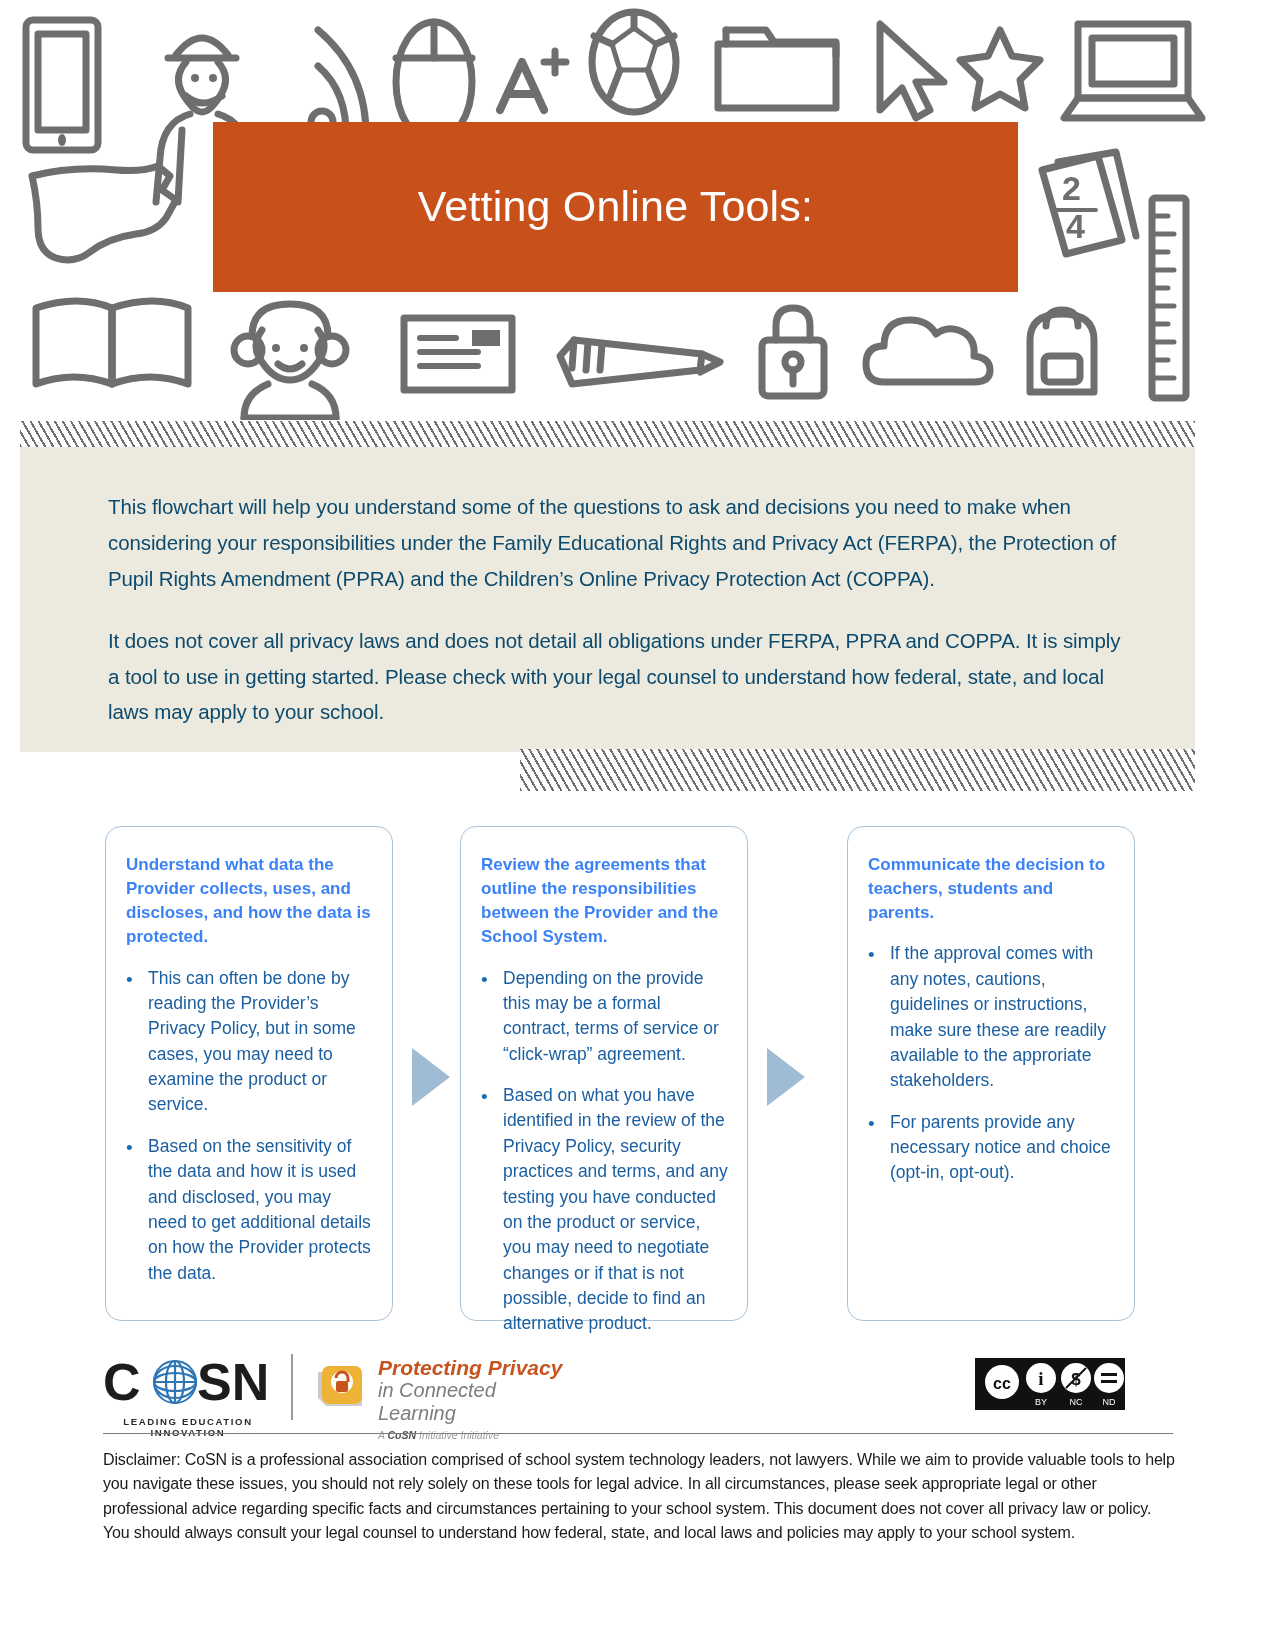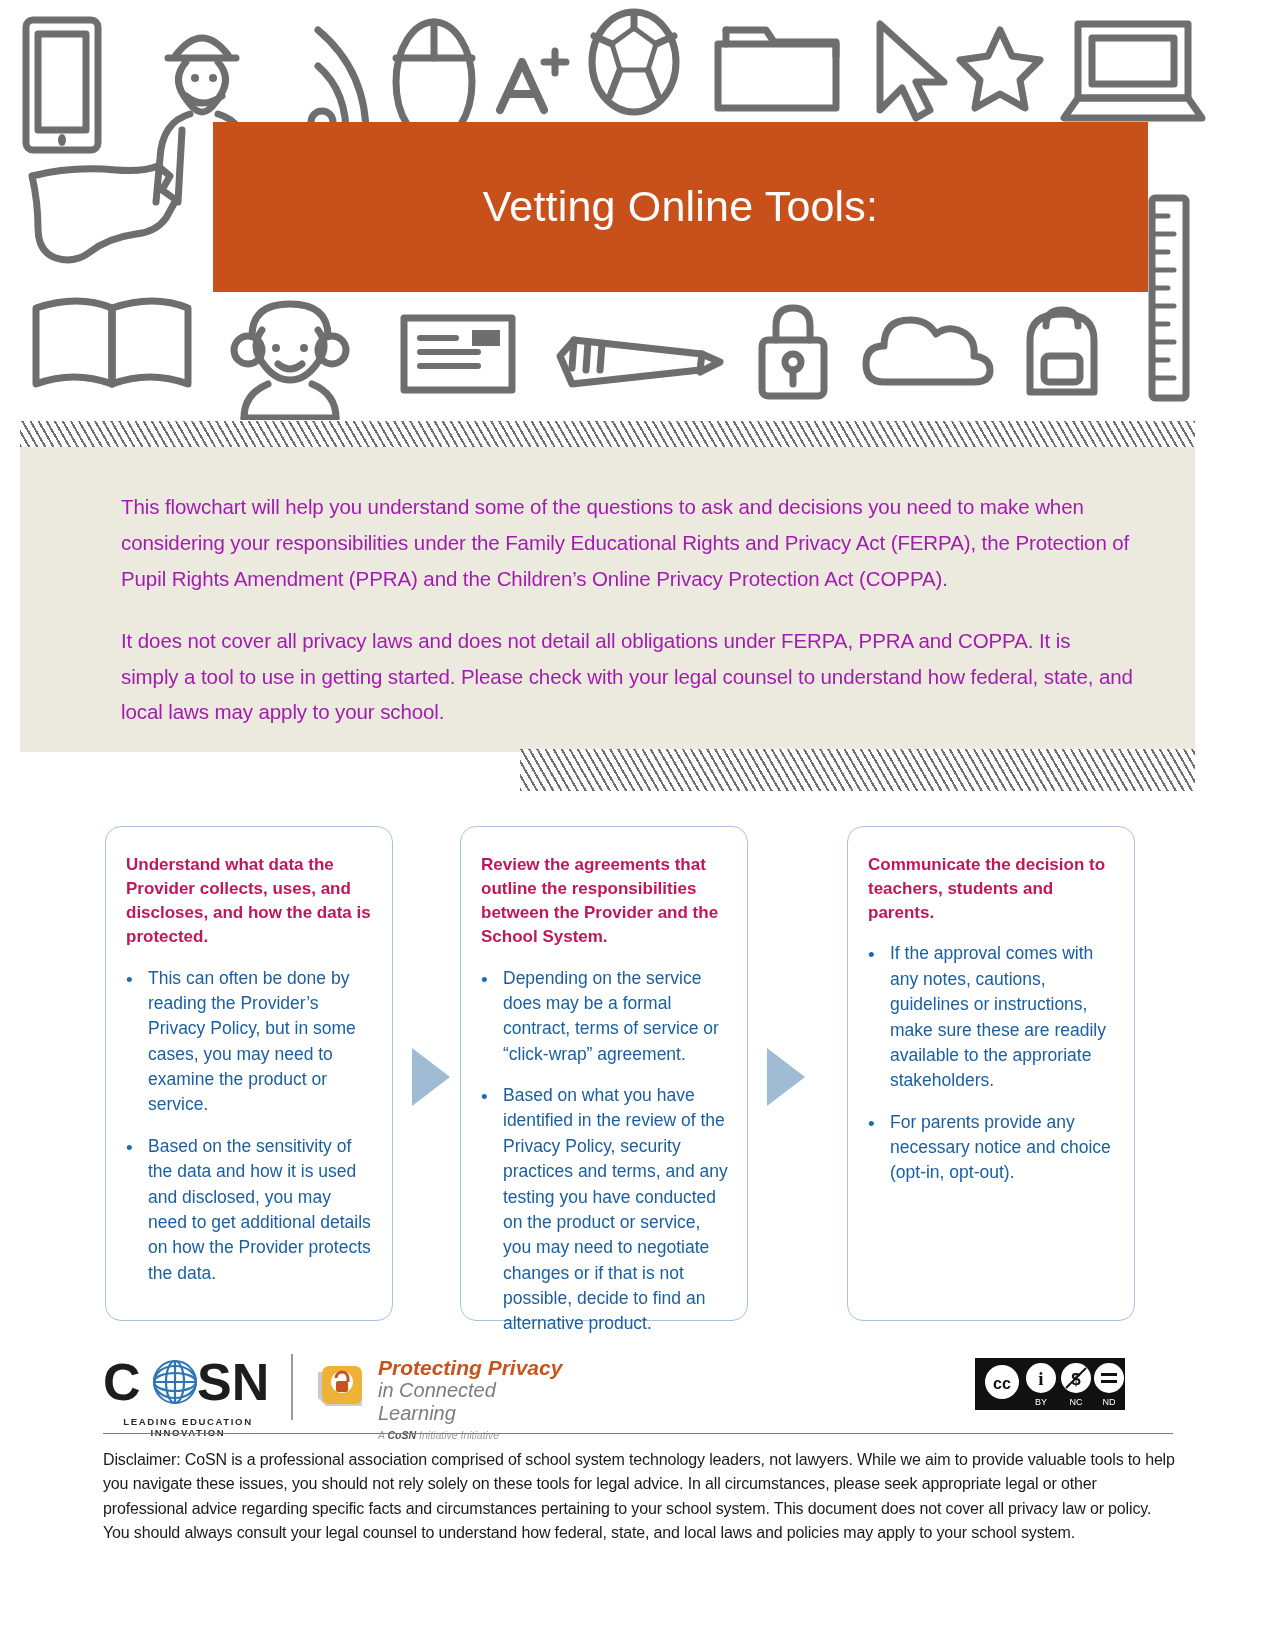--- a/index.html
+++ b/index.html
@@ -11,21 +11,21 @@
     overflow:hidden;
   }
   .page{position:relative;width:1275px;height:1650px;overflow:hidden;}
 
   
   .icon-band{position:absolute;left:0;top:0;width:1275px;height:420px;background:#ffffff;}
   .icon-band svg{display:block;}
 
   
   .title-plaque{
-    position:absolute;left:213px;top:122px;width:935px;height:170px;
+    position:absolute;left:213px;top:122px;width:805px;height:170px;
     border:4px solid #c8511b;background:#1d4ed8;
     box-sizing:border-box;z-index:6;
   }
   .title-inner{
     width:100%;height:100%;background:#c8511b;
     display:flex;flex-direction:column;align-items:center;justify-content:center;
     box-sizing:border-box;
   }
   .title-line1{color:#fff;font-size:43px;font-weight:400;letter-spacing:.2px;line-height:1.15;}
   .title-line2{color:#fff;font-size:43px;font-weight:700;line-height:1.15;margin-top:4px;}
@@ -36,21 +36,21 @@
     background:repeating-linear-gradient(60deg,#707070 0 2px,#ffffff 2px 7px);
     z-index:4;
   }
 
   
   .intro{
     position:absolute;left:20px;top:447px;width:1175px;height:305px;
     background:#eceade;box-sizing:border-box;padding:42px 62px 0 85px;
   }
   .intro p{
-    margin:0 0 26px 16px;color:#a21caf;font-size:20.5px;line-height:1.75;
+    margin:0 0 26px 3px;color:#0c4a6e;font-size:20.5px;line-height:1.75;
     font-weight:400;letter-spacing:-.1px;
   }
 
   
   .sec-wrap{position:absolute;left:20px;top:749px;width:1175px;height:42px;}
   .sec-hatch{
     position:absolute;left:500px;top:0;width:675px;height:42px;
     background:repeating-linear-gradient(60deg,#707070 0 2px,#ffffff 2px 7px);
   }
   .sec-bar{
@@ -64,21 +64,21 @@
   .cards{position:absolute;left:0;top:826px;width:1275px;height:510px;}
   .card{
     position:absolute;top:0;width:288px;height:495px;
     border:1px solid #a9c3da;border-radius:16px;background:#fff;
     box-sizing:border-box;padding:26px 18px 10px 20px;
   }
   .card.c1{left:105px;}
   .card.c2{left:460px;}
   .card.c3{left:815px;margin-left:32px;}
   .card-title{
-    color:#be185d;font-size:17px;font-weight:700;line-height:1.42;margin:0 0 16px 0;
+    color:#3b82f6;font-size:17px;font-weight:700;line-height:1.42;margin:0 0 16px 0;
   }
   .bul{display:flex;margin:0 0 16px 0;}
   .bul .dot{color:#1b6cb3;font-size:19px;line-height:1.45;width:22px;flex:0 0 22px;}
   .bul .txt{color:#1b5fa0;font-size:17.5px;line-height:1.45;flex:1;}
 
   .arrow{position:absolute;top:220px;width:42px;height:62px;}
   .arrow.a1{left:410px;}
   .arrow.a2{left:765px;}
 
   
@@ -272,21 +272,21 @@
       <div class="bul">
         <div class="dot">•</div>
         <div class="txt">Based on the sensitivity of the data and how it is used and disclosed, you may need to get additional details on how the Provider protects the data.</div>
       </div>
     </div>
 
     <div class="card c2">
       <div class="card-title">Review the agreements that outline the responsibilities between the Provider and the School System.</div>
       <div class="bul">
         <div class="dot">•</div>
-        <div class="txt">Depending on the service does may be a formal contract, terms of service or “click-wrap” agreement.</div>
+        <div class="txt">Depending on the provide this may be a formal contract, terms of service or “click-wrap” agreement.</div>
       </div>
       <div class="bul">
         <div class="dot">•</div>
         <div class="txt">Based on what you have identified in the review of the Privacy Policy, security practices and terms, and any testing you have conducted on the product or service, you may need to negotiate changes or if that is not possible, decide to find an alternative product.</div>
       </div>
     </div>
 
     <div class="card c3">
       <div class="card-title">Communicate the decision to teachers, students and parents.</div>
       <div class="bul">

